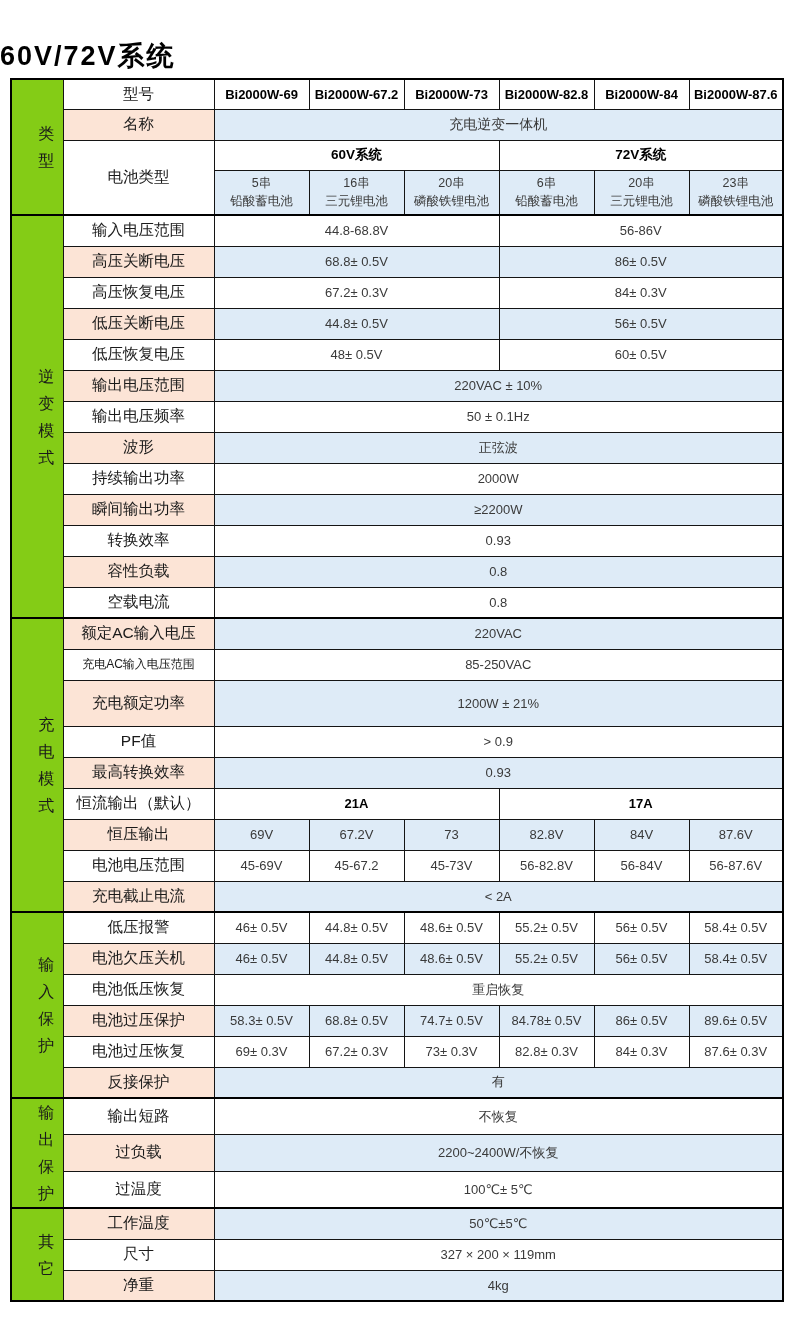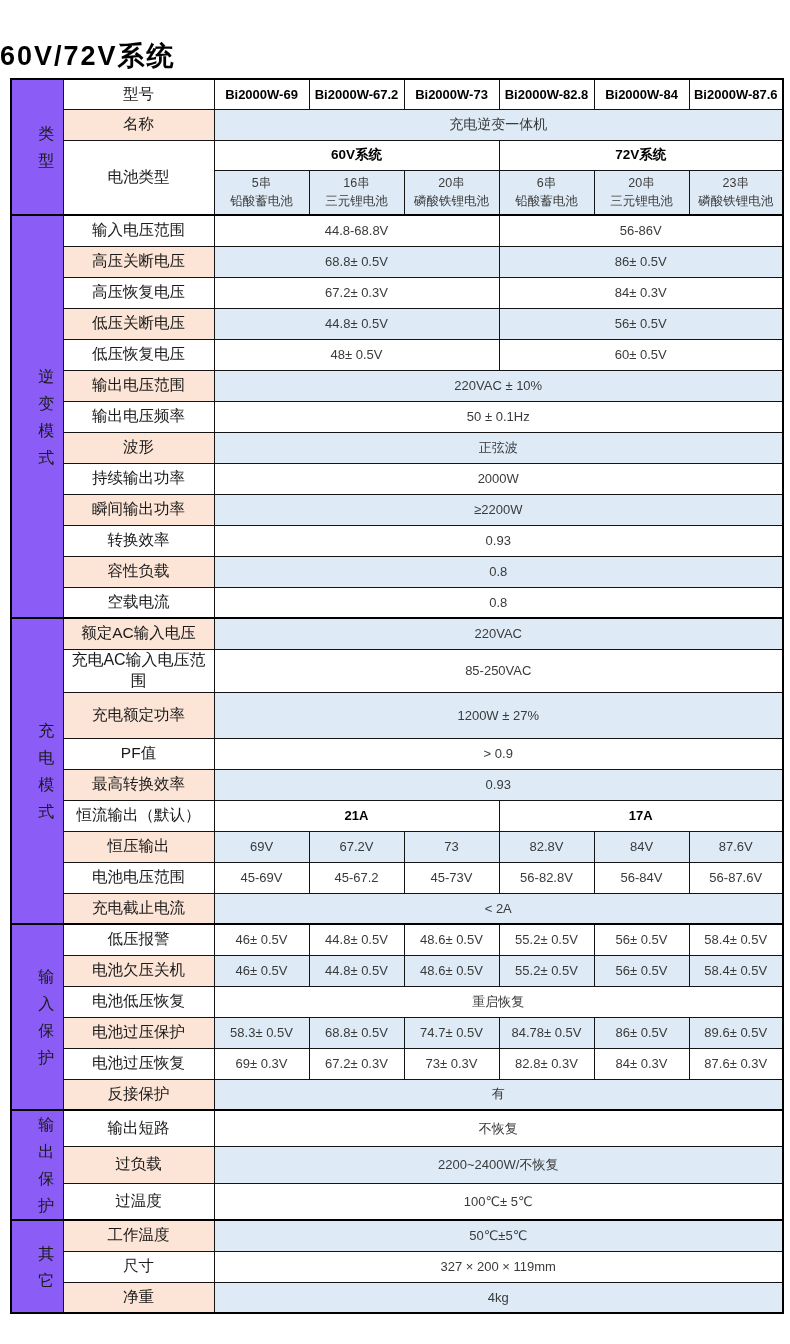--- a/index.html
+++ b/index.html
@@ -21,21 +21,21 @@
   }
   td {
     border:1px solid #141414; text-align:center; vertical-align:middle;
     padding:0 2px; overflow:hidden;
   }
   tr { height:31px; }
   tr.h30 { height:30px; }
   tr.h45 { height:45px;margin-top:24px; }
   tr.h46 { height:46px;margin-top:32px; }
   tr.sec td { border-top:2px solid #000; }
-  td.cat { font-size:16px; background:#8b5cf6;padding-left:20px; }
+  td.cat { font-size:16px; background:#84cc16;padding-left:20px; }
   td.cat span { display:inline-block; width:18px; word-break:break-all; line-height:27px; }
   td.lbl { font-size:15.5px; background:#fff; }
   td.v { font-size:13px; color:#3a3a3a; }
   td.pink { background:var(--pink); }
   td.blue { background:var(--blue); }
   td.b { font-weight:bold; color:#000000; }
   td.pre { white-space:pre-line; line-height:1.5; font-size:12.5px; }
 </style>
 </head>
 <body>
@@ -147,26 +147,26 @@
   <td class="lbl">空载电流</td>
   <td class="v" colspan="6">0.8</td>
 </tr>
 
 <tr class="sec">
   <td class="cat" rowspan="9"><span>充电模式</span></td>
   <td class="lbl pink">额定AC输入电压</td>
   <td class="v blue" colspan="6">220VAC</td>
 </tr>
 <tr>
-  <td class="lbl" style="font-size:16px">充电AC输入电压范围</td>
+  <td class="lbl" style="font-size:12px">充电AC输入电压范围</td>
   <td class="v" colspan="6">85-250VAC</td>
 </tr>
 <tr class="h46">
   <td class="lbl pink">充电额定功率</td>
-  <td class="v blue" colspan="6">1200W ± 27%</td>
+  <td class="v blue" colspan="6">1200W ± 21%</td>
 </tr>
 <tr>
   <td class="lbl">PF值</td>
   <td class="v" colspan="6">&gt; 0.9</td>
 </tr>
 <tr>
   <td class="lbl pink">最高转换效率</td>
   <td class="v blue" colspan="6">0.93</td>
 </tr>
 <tr>

